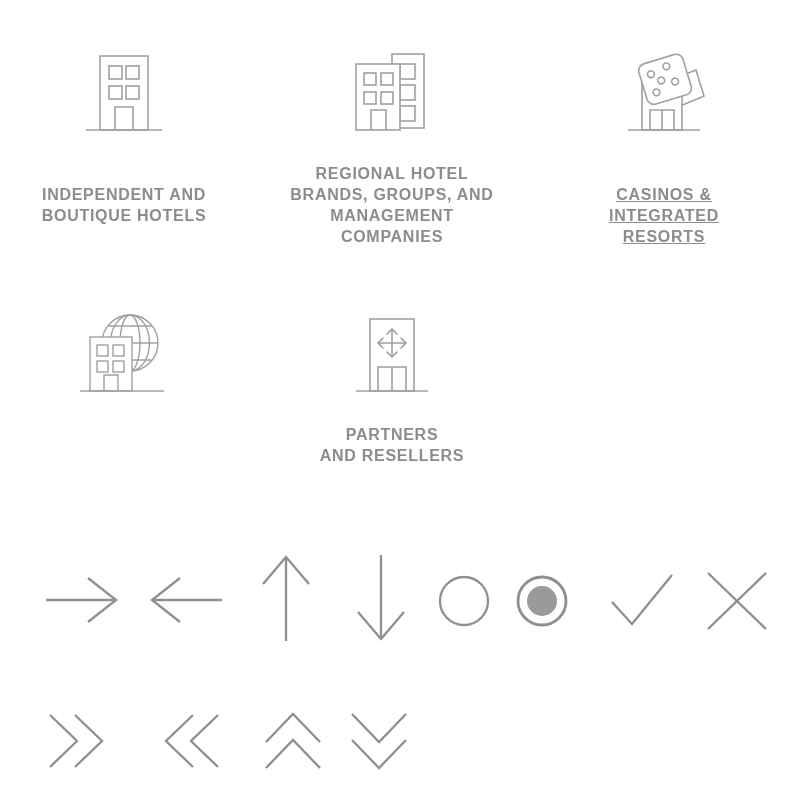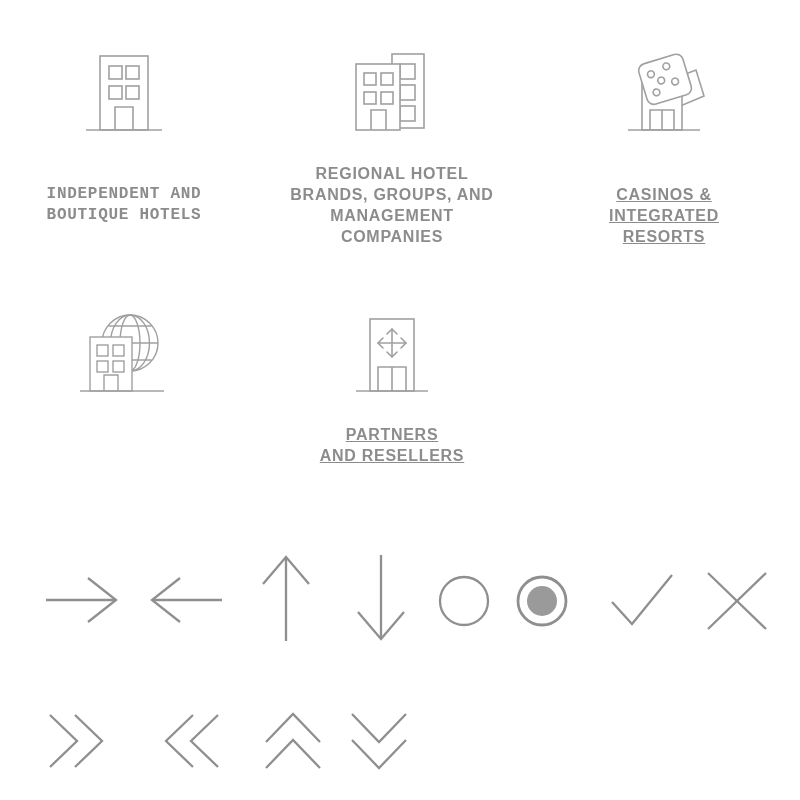--- a/index.html
+++ b/index.html
@@ -39,33 +39,33 @@
     font-weight: bold;
     letter-spacing: 0.72px;
     line-height: 21px;
     color: #8c8c8c;
     text-transform: uppercase;
     white-space: pre-line;
   }
 
   
   #seg-independent { left: 24px;  top: 44px;  width: 200px; }
-  #seg-independent .seg-label { position: absolute; left: -6px; top: 140px; width: 212px; font-family: Liberation Mono, monospace; }
+  #seg-independent .seg-label { position: absolute; left: -6px; top: 140px; width: 212px; }
 
   #seg-regional    { left: 296px; top: 44px;  width: 192px; }
   #seg-regional .seg-label { position: absolute; left: -14px; top: 119px; width: 220px; }
 
   #seg-casinos     { left: 568px; top: 44px;  width: 192px; }
   #seg-casinos .seg-label { position: absolute; left: 0px; top: 140px; width: 192px; text-decoration: underline; }
 
   #seg-global      { left: 24px;  top: 305px; width: 200px; }
   #seg-global .seg-label { position: absolute; left: -6px; top: 140px; width: 212px; }
 
   #seg-partners    { left: 296px; top: 305px; width: 192px; }
-  #seg-partners .seg-label { position: absolute; left: 0px; top: 119px; width: 192px; text-decoration: underline; }
+  #seg-partners .seg-label { position: absolute; left: 0px; top: 119px; width: 192px; }
 
   
   .glyph {
     position: absolute;
     display: block;
   }
 
   svg { display: block; overflow: visible; }
   .ln {
     fill: none;

